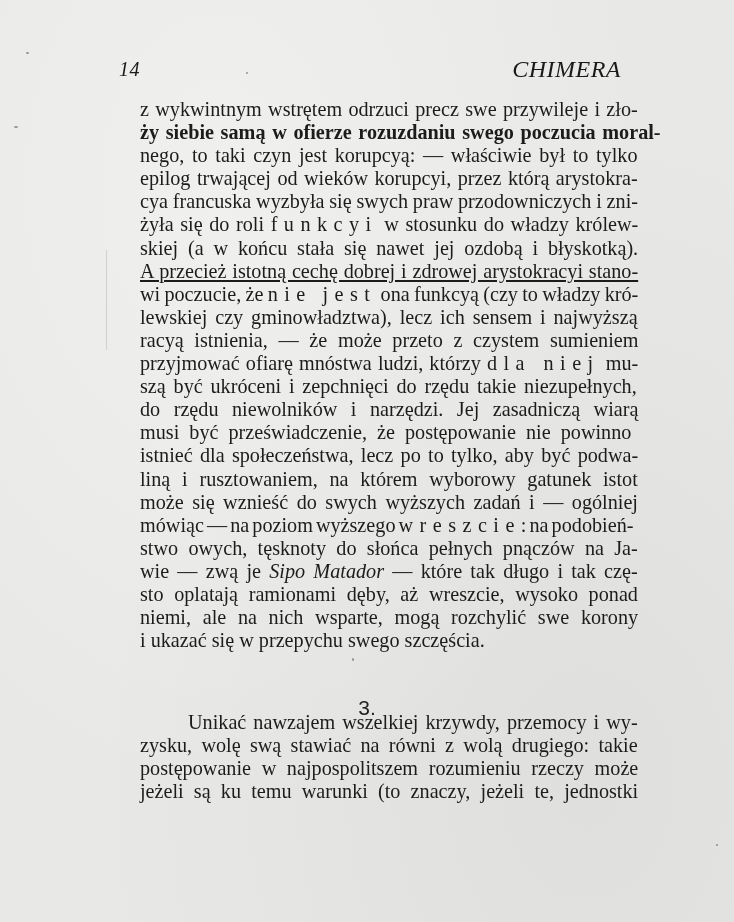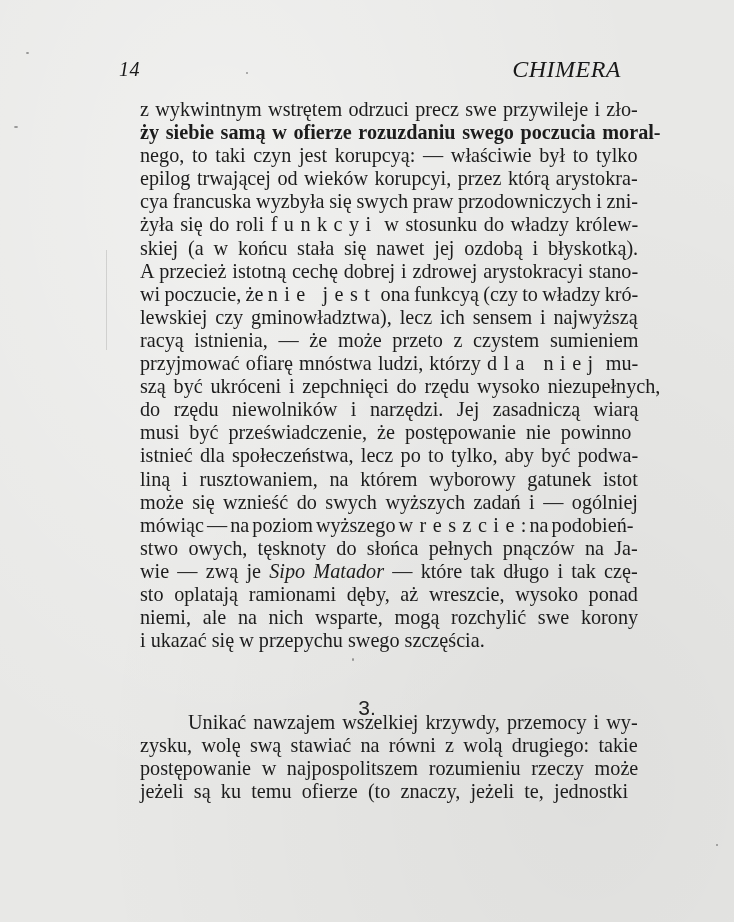--- a/index.html
+++ b/index.html
@@ -124,41 +124,41 @@
   </div>
 
   <div class="text-block" id="block-1">
     <span class="line" style="display: block; width: auto; word-spacing: 1.25px;"><span>z wykwintnym wstrętem odrzuci precz swe przywileje i zło-</span></span>
     <span class="line" style="display: block; width: auto; word-spacing: 1.625px; font-weight: bold;"><span>ży siebie samą w ofierze rozuzdaniu swego poczucia moral-</span></span>
     <span class="line" style="display: block; width: auto; word-spacing: 2.6px;"><span>nego, to taki czyn jest korupcyą: — właściwie był to tylko</span></span>
     <span class="line" style="display: block; width: auto; word-spacing: 1.42857px;"><span>epilog trwającej od wieków korupcyi, przez którą arystokra-</span></span>
     <span class="line" style="display: block; width: auto; word-spacing: -0.25px;"><span>cya francuska wyzbyła się swych praw przodowniczych i zni-</span></span>
     <span class="line" style="display: block; width: auto; word-spacing: 1.55556px;"><span>żyła się do roli </span><span class="spaced">funkcyi</span><span> w stosunku do władzy królew-</span></span>
     <span class="line" style="display: block; width: auto; word-spacing: 4.8px;"><span>skiej (a w końcu stała się nawet jej ozdobą i błyskotką).</span></span>
-    <span class="line" style="display: block; width: auto; word-spacing: 0.75px;"><span>A przecież istotną cechę dobrej i zdrowej arystokracyi stano-</span></span>
+    <span class="line" style="display: block; width: auto; word-spacing: 0.75px; text-decoration: underline;"><span>A przecież istotną cechę dobrej i zdrowej arystokracyi stano-</span></span>
     <span class="line" style="display: block; width: auto; word-spacing: -0.8px;"><span>wi poczucie, że </span><span class="spaced">nie jest</span><span> ona funkcyą (czy to władzy kró-</span></span>
     <span class="line" style="display: block; width: auto; word-spacing: 2.85714px;"><span>lewskiej czy gminowładztwa), lecz ich sensem i najwyższą</span></span>
     <span class="line" style="display: block; width: auto; word-spacing: 5.625px;"><span>racyą istnienia, — że może przeto z czystem sumieniem</span></span>
     <span class="line" style="display: block; width: auto; word-spacing: 1px;"><span>przyjmować ofiarę mnóstwa ludzi, którzy </span><span class="spaced">dla niej</span><span> mu-</span></span>
-    <span class="line" style="display: block; width: auto; word-spacing: 2.75px;"><span>szą być ukróceni i zepchnięci do rzędu wysoko niezupełnych,</span></span>
+    <span class="line" style="display: block; width: auto; word-spacing: 2.75px;"><span>szą być ukróceni i zepchnięci do rzędu takie niezupełnych,</span></span>
     <span class="line" style="display: block; width: auto; word-spacing: 8.42857px;"><span>do rzędu niewolników i narzędzi. Jej zasadniczą wiarą</span></span>
     <span class="line" style="display: block; width: auto; word-spacing: 5px;"><span>musi być przeświadczenie, że postępowanie nie powinno</span></span>
     <span class="line" style="display: block; width: auto; word-spacing: 2.22222px;"><span>istnieć dla społeczeństwa, lecz po to tylko, aby być podwa-</span></span>
     <span class="line" style="display: block; width: auto; word-spacing: 6.71429px;"><span>liną i rusztowaniem, na którem wyborowy gatunek istot</span></span>
     <span class="line" style="display: block; width: auto; word-spacing: 3.44444px;"><span>może się wznieść do swych wyższych zadań i — ogólniej</span></span>
     <span class="line" style="display: block; width: auto; word-spacing: -2px;"><span>mówiąc — na poziom wyższego </span><span class="spaced">wreszcie</span><span>: na podobień-</span></span>
     <span class="line" style="display: block; width: auto; word-spacing: 5.25px;"><span>stwo owych, tęsknoty do słońca pełnych pnączów na Ja-</span></span>
     <span class="line" style="display: block; width: auto; word-spacing: 3.16667px;"><span>wie — zwą je </span><span class="it">Sipo Matador</span><span> — które tak długo i tak czę-</span></span>
     <span class="line" style="display: block; width: auto; word-spacing: 5.57143px;"><span>sto oplatają ramionami dęby, aż wreszcie, wysoko ponad</span></span>
     <span class="line" style="display: block; width: auto; word-spacing: 6.625px;"><span>niemi, ale na nich wsparte, mogą rozchylić swe korony</span></span>
     <span class="line last"><span>i ukazać się w przepychu swego szczęścia.</span></span>
   </div>
 
   <div class="section-number">3.</div>
 
   <div class="text-block" id="block-2">
     <span class="line indent" style="display: block; width: auto; word-spacing: 2px;">Unikać nawzajem wszelkiej krzywdy, przemocy i wy-</span>
     <span class="line" style="display: block; width: auto; word-spacing: 4.22222px;">zysku, wolę swą stawiać na równi z wolą drugiego: takie</span>
     <span class="line" style="display: block; width: auto; word-spacing: 5.6px;">postępowanie w najpospolitszem rozumieniu rzeczy może</span>
-    <span class="line" style="display: block; width: auto; word-spacing: 5.11111px;">jeżeli są ku temu ofierze (to znaczy, jeżeli te, jednostki</span>
+    <span class="line" style="display: block; width: auto; word-spacing: 5.11111px;">jeżeli są ku temu warunki (to znaczy, jeżeli te, jednostki</span>
   </div>
 
 </div>
 
 </body></html>

